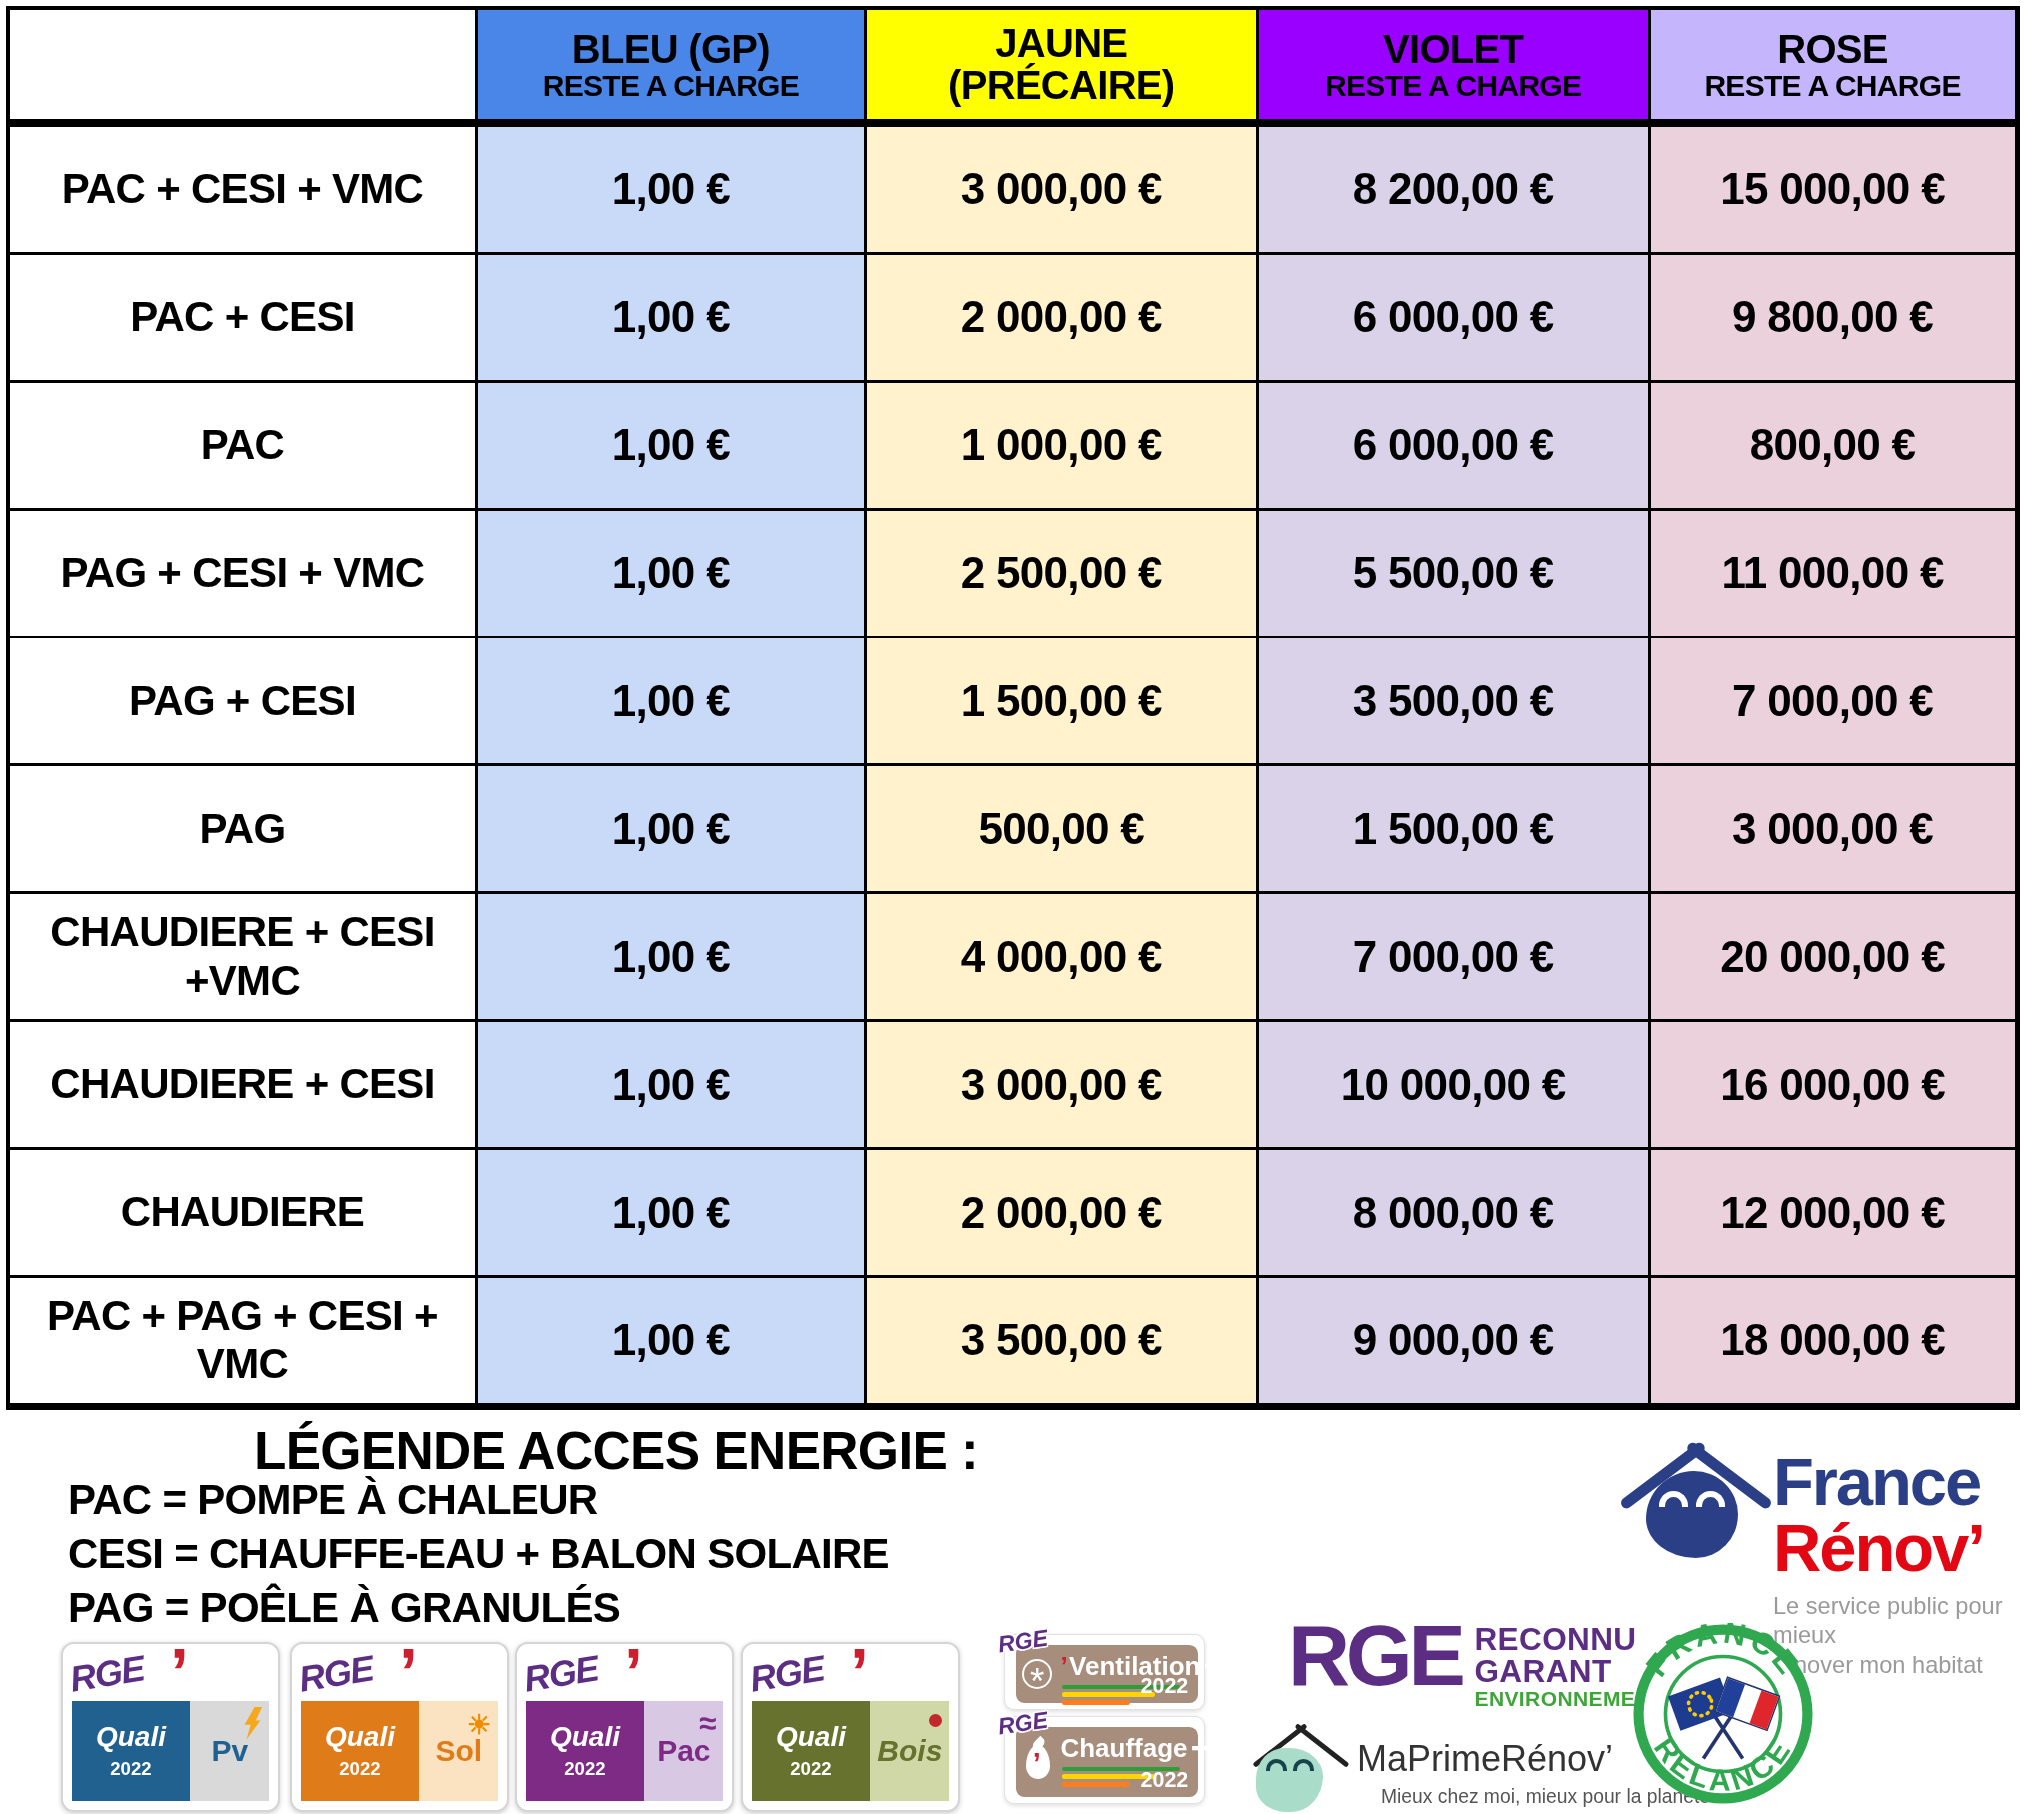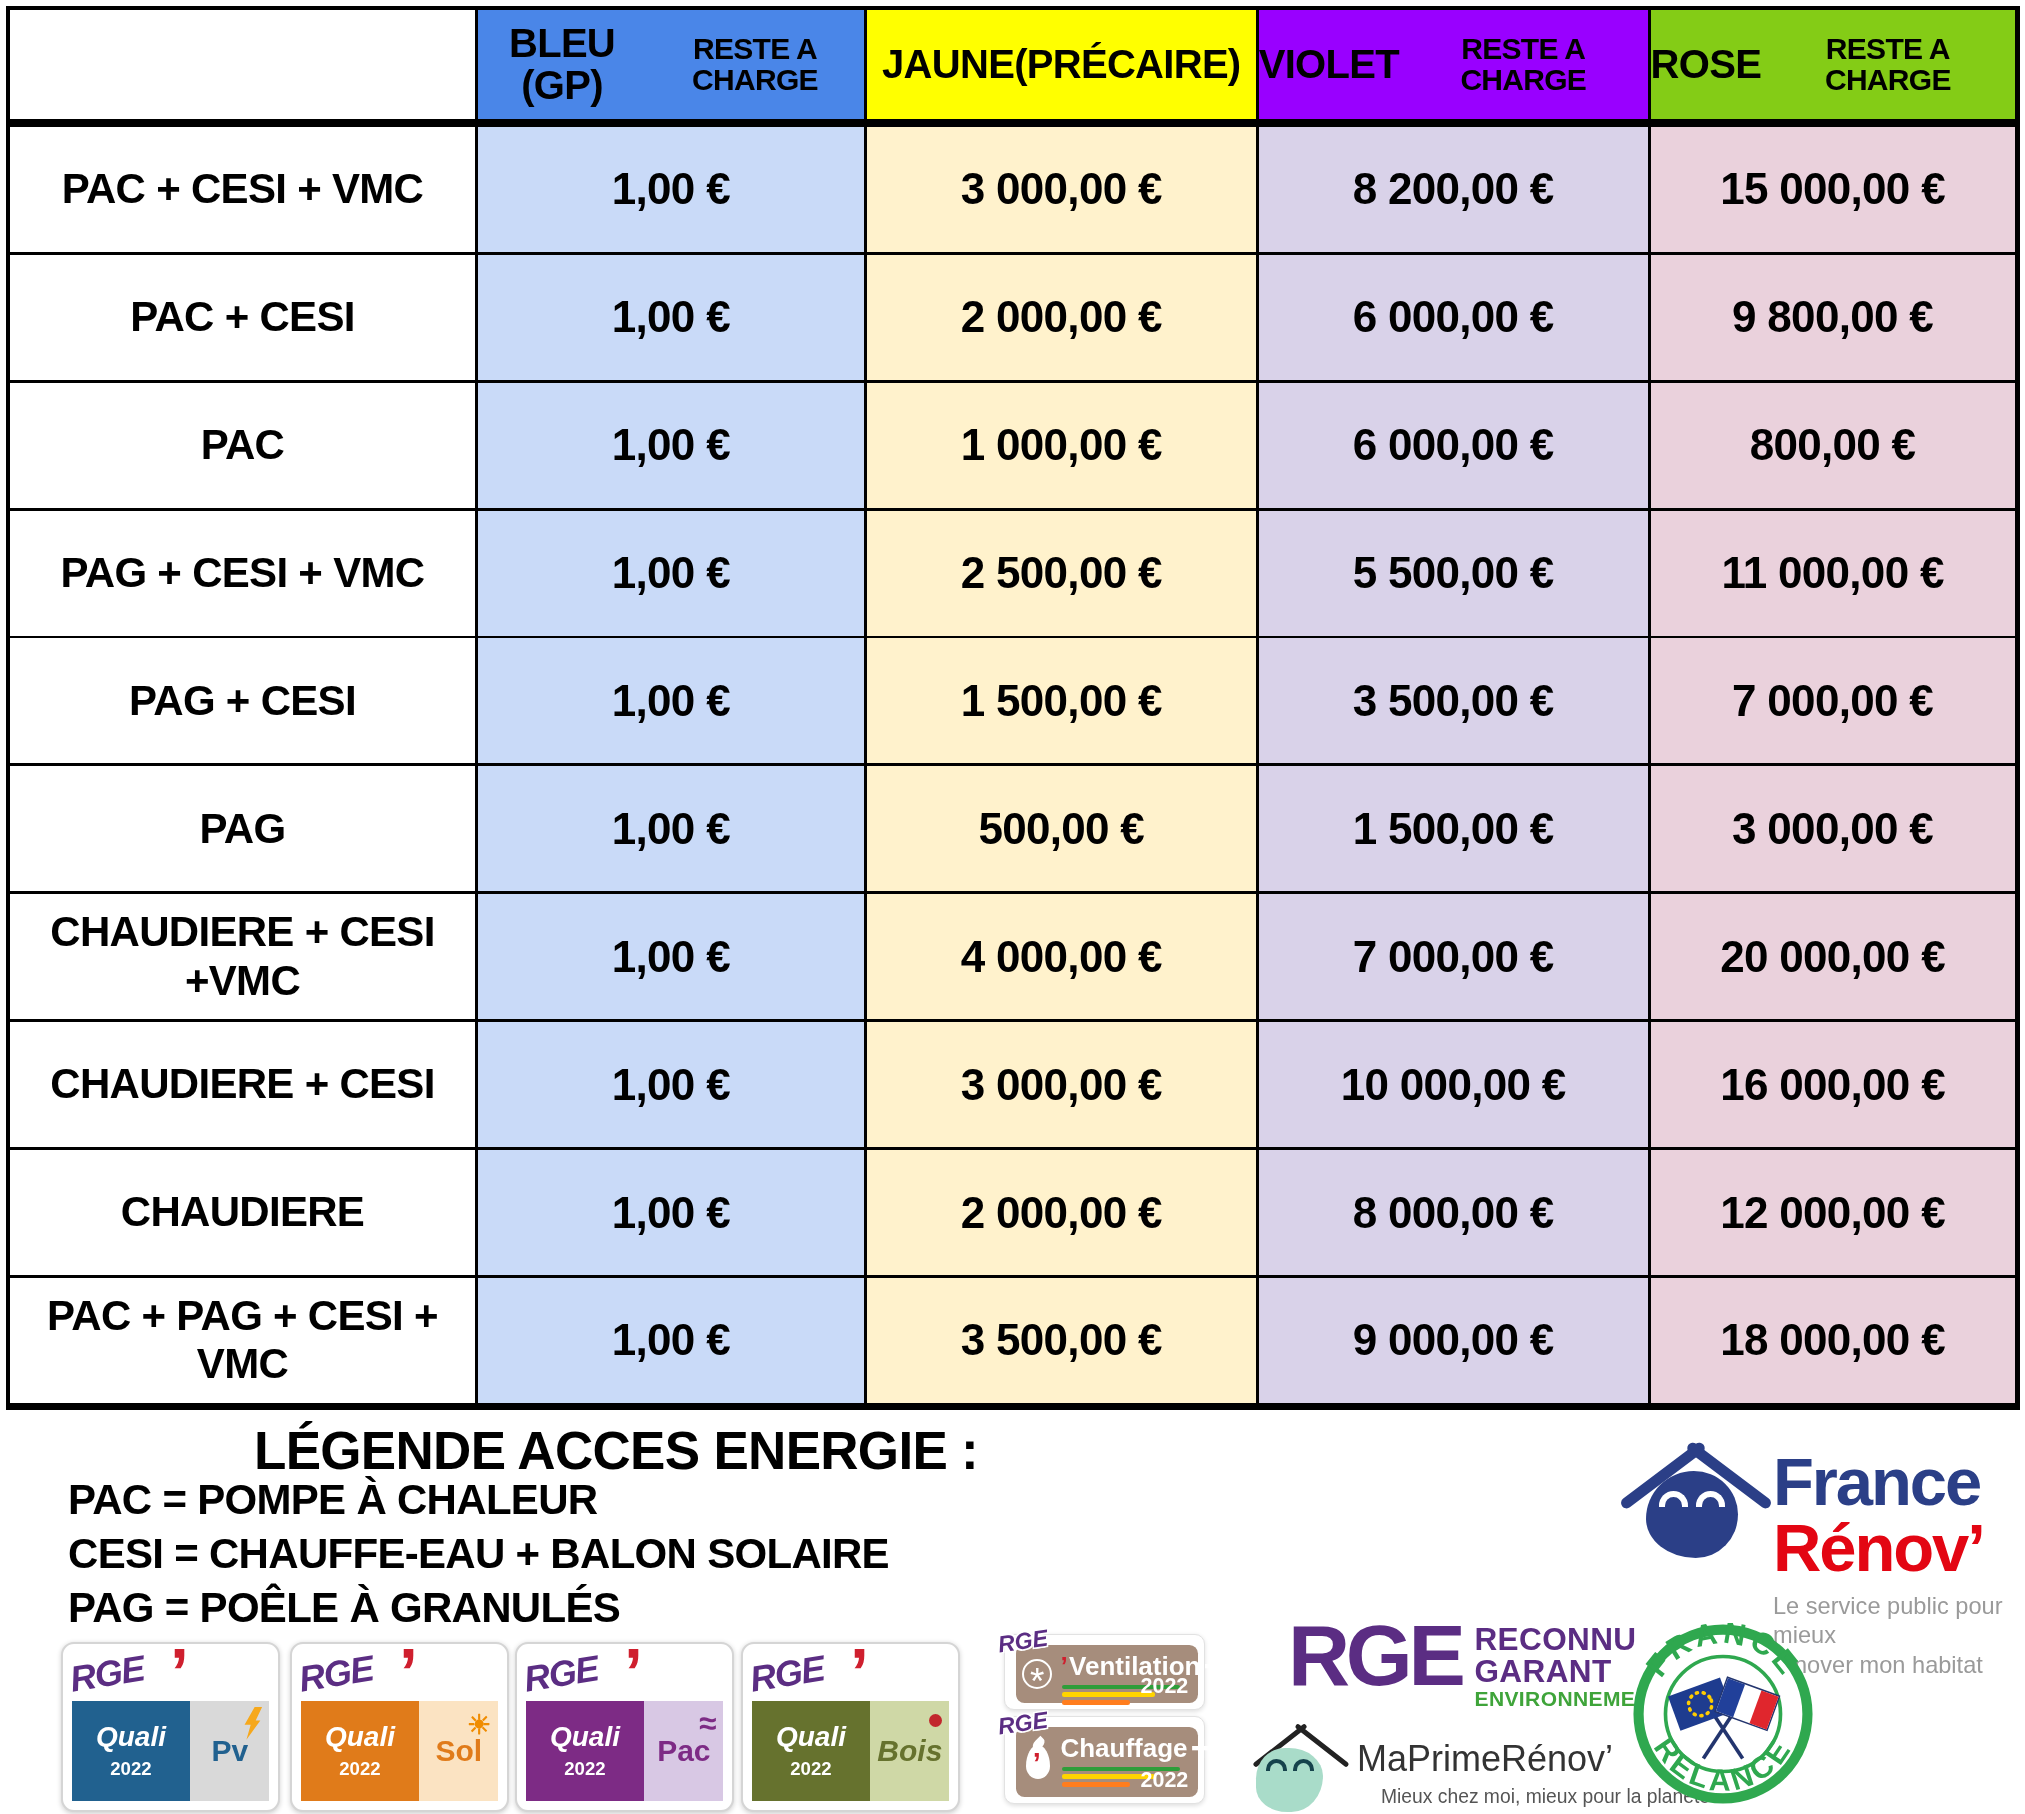--- a/index.html
+++ b/index.html
@@ -5,29 +5,29 @@
   html,body{margin:0;padding:0;background:#fff;}
   #stage{position:relative;width:2025px;height:1814px;background:#fff;
          font-family:"Liberation Sans",sans-serif;overflow:hidden;color:#000;}
 
   
   .tbl{position:absolute;left:5.7px;top:5.7px;width:2014px;height:1404px;background:#000;
        display:grid;grid-template-columns:465px 386px 389px 389px 364px;
        grid-template-rows:114px repeat(10,125px);gap:2.9px;padding:4.3px;box-sizing:border-box;}
   .cell{display:flex;align-items:center;justify-content:center;font-weight:bold;
         text-align:center;box-sizing:border-box;}
-  .hcell{flex-direction:row;border-bottom:5px solid #000;line-height:1.05;}
+  .hcell{flex-direction:column;border-bottom:5px solid #000;line-height:1.05;}
   .h-title{font-size:40px;letter-spacing:-0.7px;}
   .h-sub{font-size:30px;letter-spacing:-0.7px;}
   .hc-jaune .h-sub{font-size:40px;}
   .hc0{background:#ffffff;}
   .hc1{background:#4a86e8;}
   .hc2{background:#ffff00;}
   .hc3{background:#9900ff;}
-  .hc4{background:#84cc16;}
+  .hc4{background:#c4b5fd;}
   .lbl{background:#fff;font-size:42px;line-height:1.15;padding:0 20px;letter-spacing:-0.7px;}
   .val{font-size:44px;letter-spacing:-0.7px;white-space:nowrap;}
   .c1{background:#c9daf8;}
   .c2{background:#fff2cc;}
   .c3{background:#d9d2e9;}
   .c4{background:#ead1dc;}
 
   
   .legend-title{position:absolute;left:254px;top:1420px;width:1771px;text-align:left;
                 font-size:53px;font-weight:bold;letter-spacing:-0.7px;}

